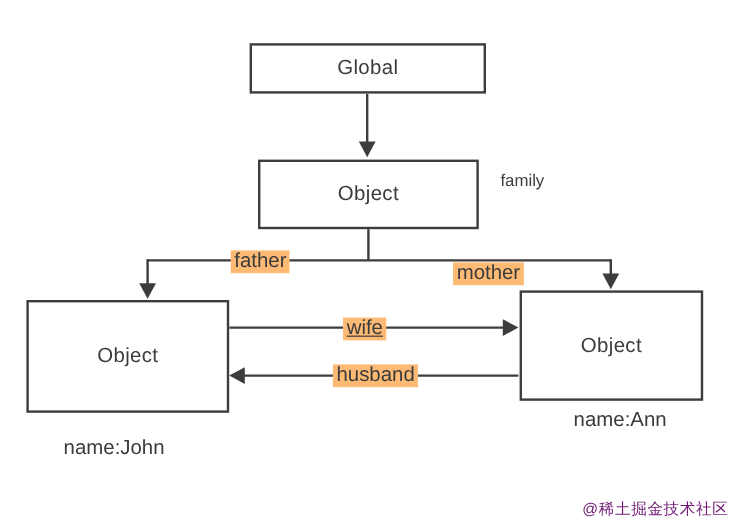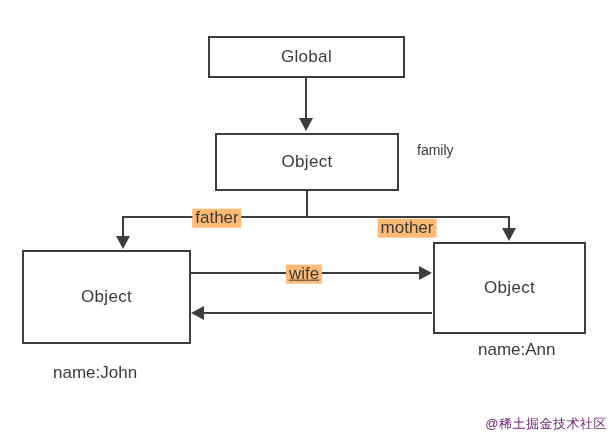--- a/index.html
+++ b/index.html
@@ -118,20 +118,21 @@
     <span>Object</span>
   </div>
 
   <div class="node node-ann">
     <span>Object</span>
   </div>
 
   <div class="edge-label lbl-father">father</div>
   <div class="edge-label lbl-mother">mother</div>
   <div class="edge-label lbl-wife">wife</div>
+  <div class="edge-label lbl-husband">husband</div>
 
   <div class="free-label lbl-family">family</div>
   <div class="free-label lbl-name-john">name:John</div>
   <div class="free-label lbl-name-ann">name:Ann</div>
 
   <div class="watermark">@稀土掘金技术社区</div>
 
 </div>
 
 </body></html>

